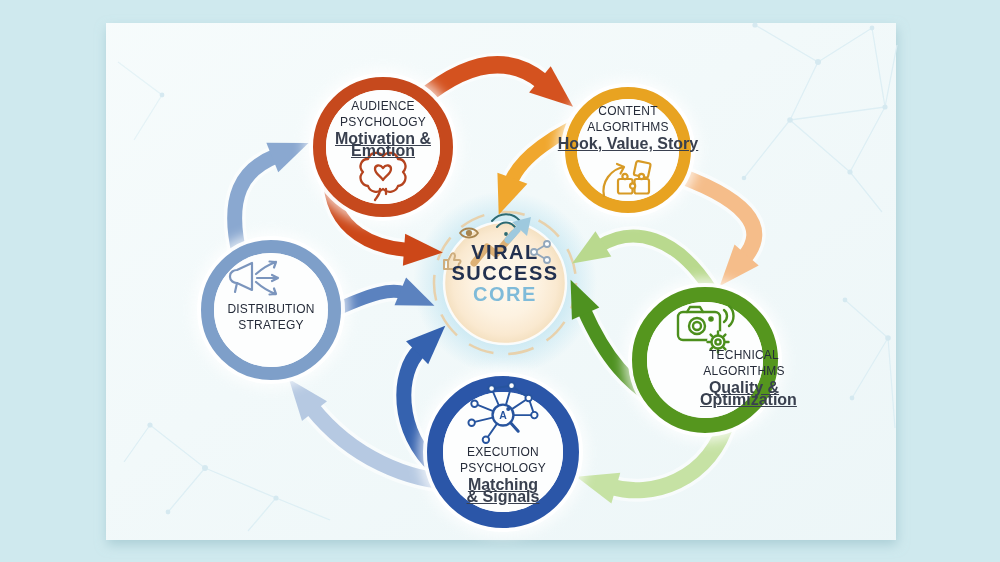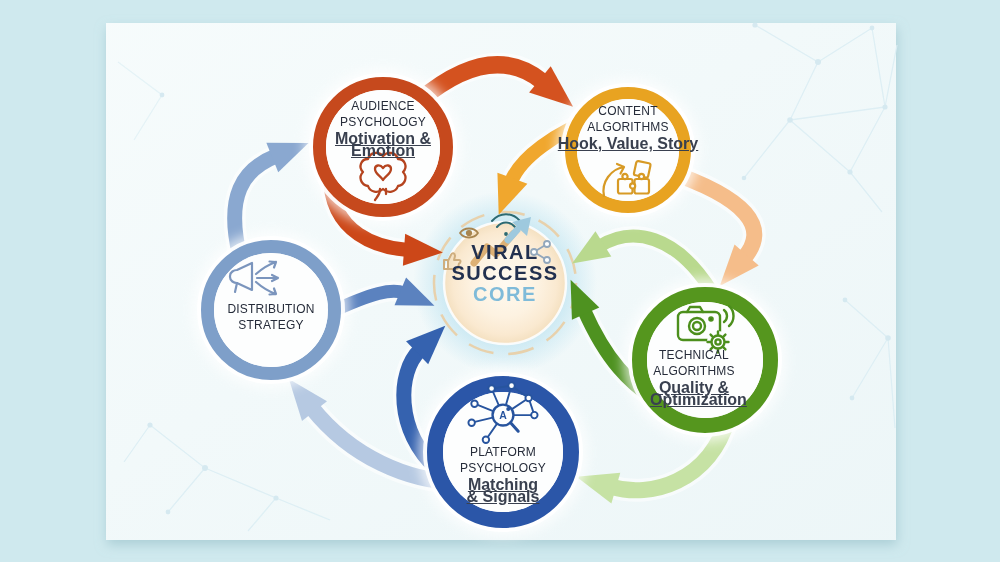--- a/index.html
+++ b/index.html
@@ -278,27 +278,27 @@
 <div class="label" style="left:383px;top:99px;">
   <div class="t1">AUDIENCE</div>
   <div class="t2">PSYCHOLOGY</div>
   <div class="sub" style="width:150px;">Motivation &amp; Emotion</div>
 </div>
 <div class="label" style="left:628px;top:104px;">
   <div class="t1">CONTENT</div>
   <div class="t2">ALGORITHMS</div>
   <div class="sub" style="width:150px;">Hook, Value, Story</div>
 </div>
-<div class="label" style="left:694px;top:348px;">
+<div class="label" style="left:744px;top:348px;">
   <div class="t1">TECHNICAL</div>
   <div class="t2">ALGORITHMS</div>
   <div class="sub" style="width:88px;text-align:center;">Quality &amp; Optimization</div>
 </div>
 <div class="label" style="left:503px;top:445px;">
-  <div class="t1">PLATFORM</div>
+  <div class="t1">EXECUTION</div>
   <div class="t2">PSYCHOLOGY</div>
   <div class="sub" style="width:82px;">Matching &amp; Signals</div>
 </div>
 <div class="label" style="left:271px;top:302px;">
   <div class="t1">DISTRIBUTION</div>
   <div class="t2">STRATEGY</div>
 </div>
 </div>
 
 </body></html>

